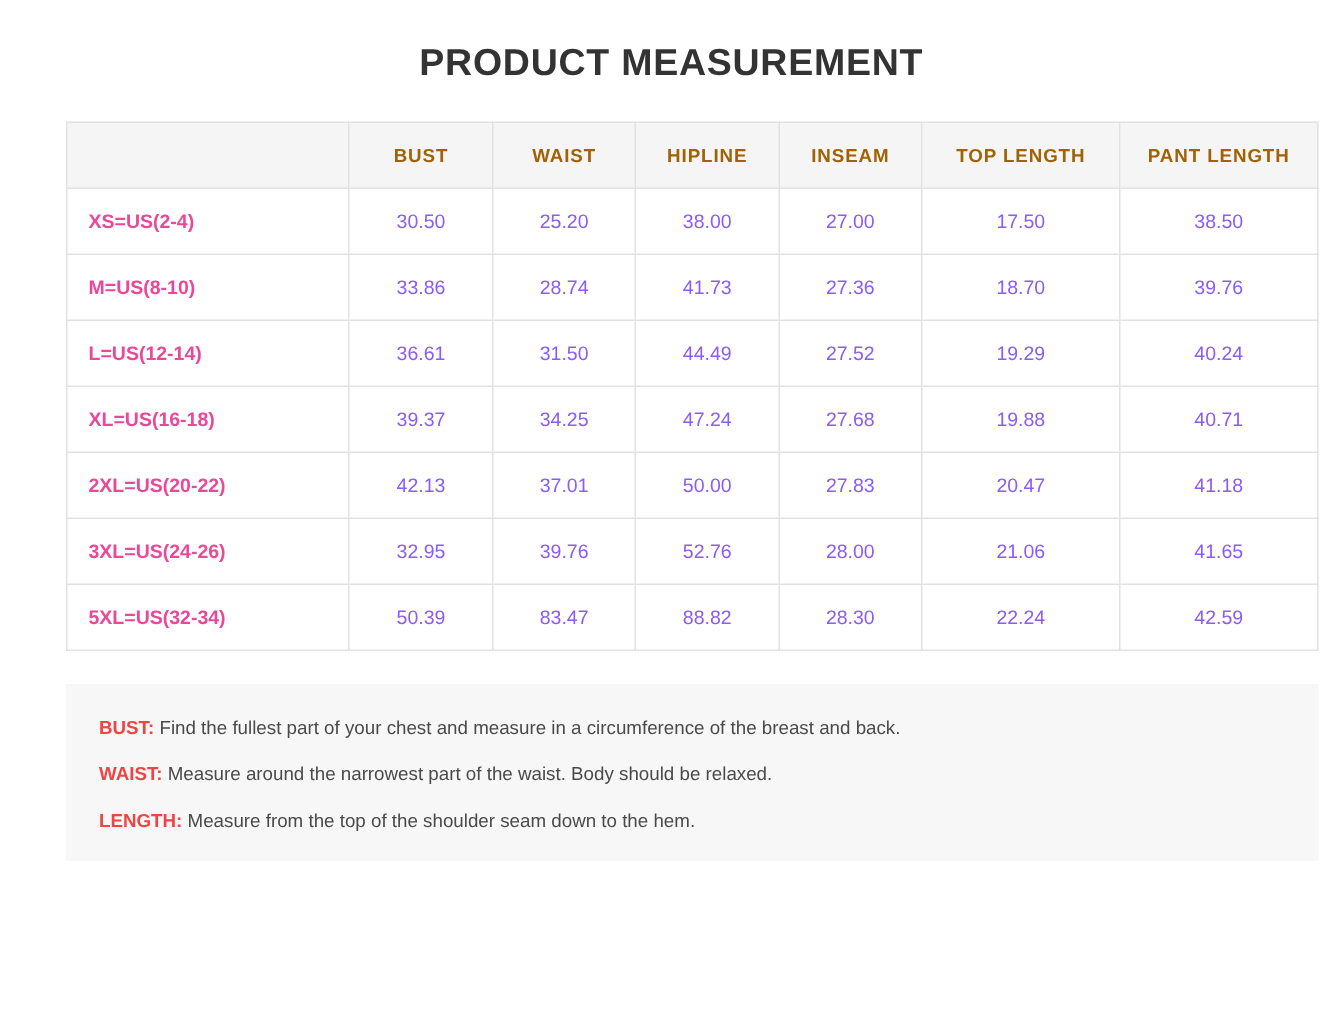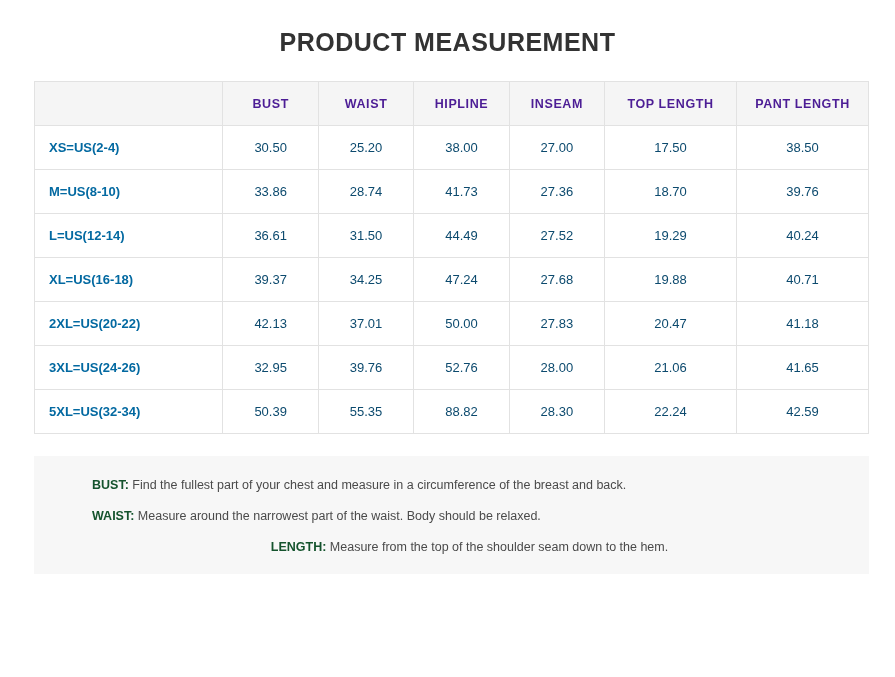--- a/index.html
+++ b/index.html
@@ -11,21 +11,21 @@
     height: 677px;
     background: #ffffff;
     font-family: "Liberation Sans", sans-serif;
     color: #333333;
     overflow: hidden;
   }
   .page {
     width: 895px;
     height: 677px;
     box-sizing: border-box;
-    padding: 0 34px;
+    padding: 0 44px;
     position: relative;
   }
   .title {
     text-align: center;
     font-size: 25px;
     font-weight: bold;
     letter-spacing: 0.5px;
     color: #333333;
     margin: 0;
     padding-top: 28px;
@@ -44,61 +44,59 @@
     text-align: center;
     vertical-align: middle;
     color: #333333;
     font-weight: normal;
   }
   table.size-table thead th {
     background: #f5f5f5;
     font-weight: bold;
     font-size: 12.5px;
     letter-spacing: 0.6px;
-    color: #4c1d95;
+    color: #a16207;
   }
   table.size-table thead th.corner {
     background: #f5f5f5;
   }
   table.size-table tbody td.rowhead {
     text-align: left;
     padding-left: 14px;
     font-weight: bold;
     font-size: 13px;
-    color: #0369a1;
+    color: #ec4899;
   }
   table.size-table tbody td.val {
     font-size: 13px;
-    color: #0c4a6e;
+    color: #8b5cf6;
   }
   col.c-size { width: 160px; }
   col.c-data { width: 81px; }
   col.c-wide { width: 112px; }
 
   .notes {
     margin-top: 22px;
     width: 835px;
     background: #f7f7f7;
     box-sizing: border-box;
     padding: 20px 22px 18px 22px;
   }
   .note-line {
     font-size: 12.5px;
     line-height: 1.45;
     color: #4a4a4a;
     margin-bottom: 13px;
   }
   .note-line:last-child {
     margin-bottom: 0;
-    text-align: center;
   }
   .note-label {
     font-weight: bold;
-    color: #14532d;
-    margin-left: 36px;
+    color: #ef4444;
   }
 </style>
 </head>
 <body>
 
 <div class="page">
 
   <h1 class="title">PRODUCT MEASUREMENT</h1>
 
   <table class="size-table">
@@ -173,21 +171,21 @@
         <td class="val">32.95</td>
         <td class="val">39.76</td>
         <td class="val">52.76</td>
         <td class="val">28.00</td>
         <td class="val">21.06</td>
         <td class="val">41.65</td>
       </tr>
       <tr>
         <td class="rowhead">5XL=US(32-34)</td>
         <td class="val">50.39</td>
-        <td class="val">55.35</td>
+        <td class="val">83.47</td>
         <td class="val">88.82</td>
         <td class="val">28.30</td>
         <td class="val">22.24</td>
         <td class="val">42.59</td>
       </tr>
     </tbody>
   </table>
 
   <div class="notes">
     <div class="note-line">

